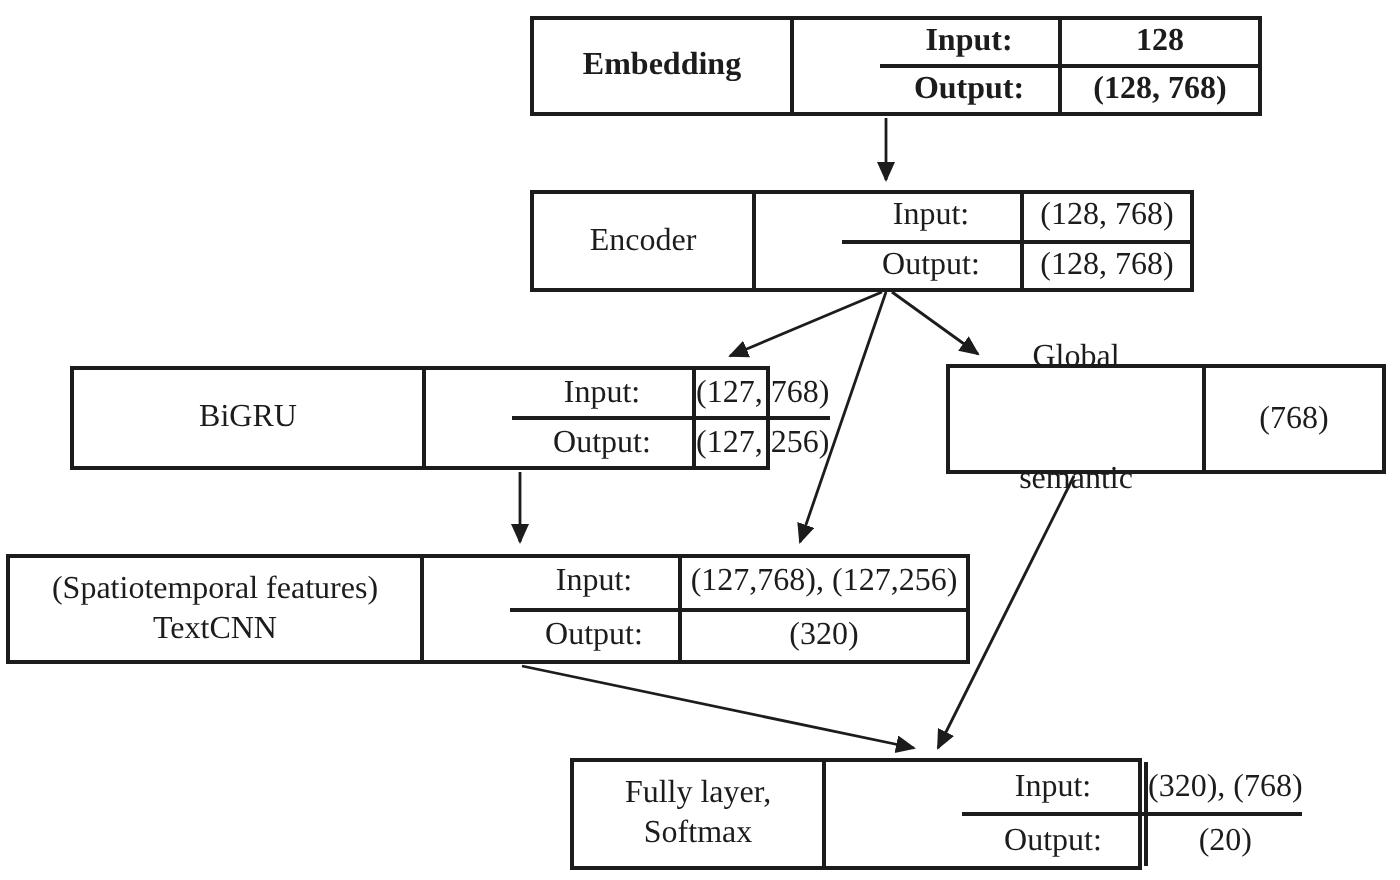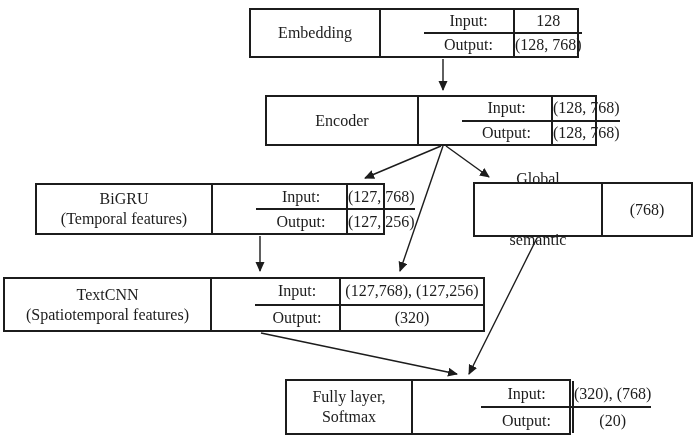--- a/index.html
+++ b/index.html
@@ -63,52 +63,51 @@
     </defs>
     <line x1="443" y1="59" x2="443" y2="90" stroke="#1c1c1c" stroke-width="1.4" marker-end="url(#ah)"></line>
     <line x1="441" y1="146" x2="365" y2="178" stroke="#1c1c1c" stroke-width="1.4" marker-end="url(#ah)"></line>
     <line x1="443" y1="146" x2="400" y2="271" stroke="#1c1c1c" stroke-width="1.4" marker-end="url(#ah)"></line>
     <line x1="446" y1="146" x2="489" y2="177" stroke="#1c1c1c" stroke-width="1.4" marker-end="url(#ah)"></line>
     <line x1="260" y1="236" x2="260" y2="271" stroke="#1c1c1c" stroke-width="1.4" marker-end="url(#ah)"></line>
     <line x1="537" y1="238" x2="469" y2="374" stroke="#1c1c1c" stroke-width="1.4" marker-end="url(#ah)"></line>
     <line x1="261" y1="333" x2="457" y2="374" stroke="#1c1c1c" stroke-width="1.4" marker-end="url(#ah)"></line>
   </svg>
 
-  <div class="node" style="left:249px;top:8px;width:330px;height:50px;">
+  <div class="node" style="left:265px;top:8px;width:366px;height:50px;font-weight:bold;">
     <div class="name-cell" style="width:130px;">Embedding</div>
     <div class="io">
       <div class="io-row">
         <div class="io-label" style="width:91px;">Input:</div>
         <div class="io-value">128</div>
       </div>
       <div class="io-row">
         <div class="io-label" style="width:91px;">Output:</div>
         <div class="io-value">(128, 768)</div>
       </div>
     </div>
   </div>
 
   <div class="node" style="left:265px;top:95px;width:332px;height:51px;">
-    <div class="name-cell" style="width:152px;">Encoder</div>
+    <div class="name-cell" style="width:111px;">Encoder</div>
     <div class="io">
       <div class="io-row">
         <div class="io-label" style="width:91px;">Input:</div>
         <div class="io-value">(128, 768)</div>
       </div>
       <div class="io-row">
         <div class="io-label" style="width:91px;">Output:</div>
         <div class="io-value">(128, 768)</div>
       </div>
     </div>
   </div>
 
   <div class="node" style="left:35px;top:183px;width:350px;height:52px;">
     <div class="name-cell" style="width:176px;">
       <span>BiGRU</span>
-      <span>(Temporal features)</span>
     </div>
     <div class="io">
       <div class="io-row">
         <div class="io-label" style="width:92px;">Input:</div>
         <div class="io-value">(127, 768)</div>
       </div>
       <div class="io-row">
         <div class="io-label" style="width:92px;">Output:</div>
         <div class="io-value">(127, 256)</div>
       </div>
@@ -118,22 +117,22 @@
   <div class="node" style="left:473px;top:182px;width:220px;height:55px;">
     <div class="name-cell" style="width:128px;gap:41px;">
       <span>Global</span>
       <span>semantic</span>
     </div>
     <div class="single-value">(768)</div>
   </div>
 
   <div class="node" style="left:3px;top:277px;width:482px;height:55px;">
     <div class="name-cell" style="width:207px;">
+      <span>(Spatiotemporal features)</span>
       <span>TextCNN</span>
-      <span>(Spatiotemporal features)</span>
     </div>
     <div class="io">
       <div class="io-row">
         <div class="io-label" style="width:86px;">Input:</div>
         <div class="io-value">(127,768), (127,256)</div>
       </div>
       <div class="io-row">
         <div class="io-label" style="width:86px;">Output:</div>
         <div class="io-value">(320)</div>
       </div>

